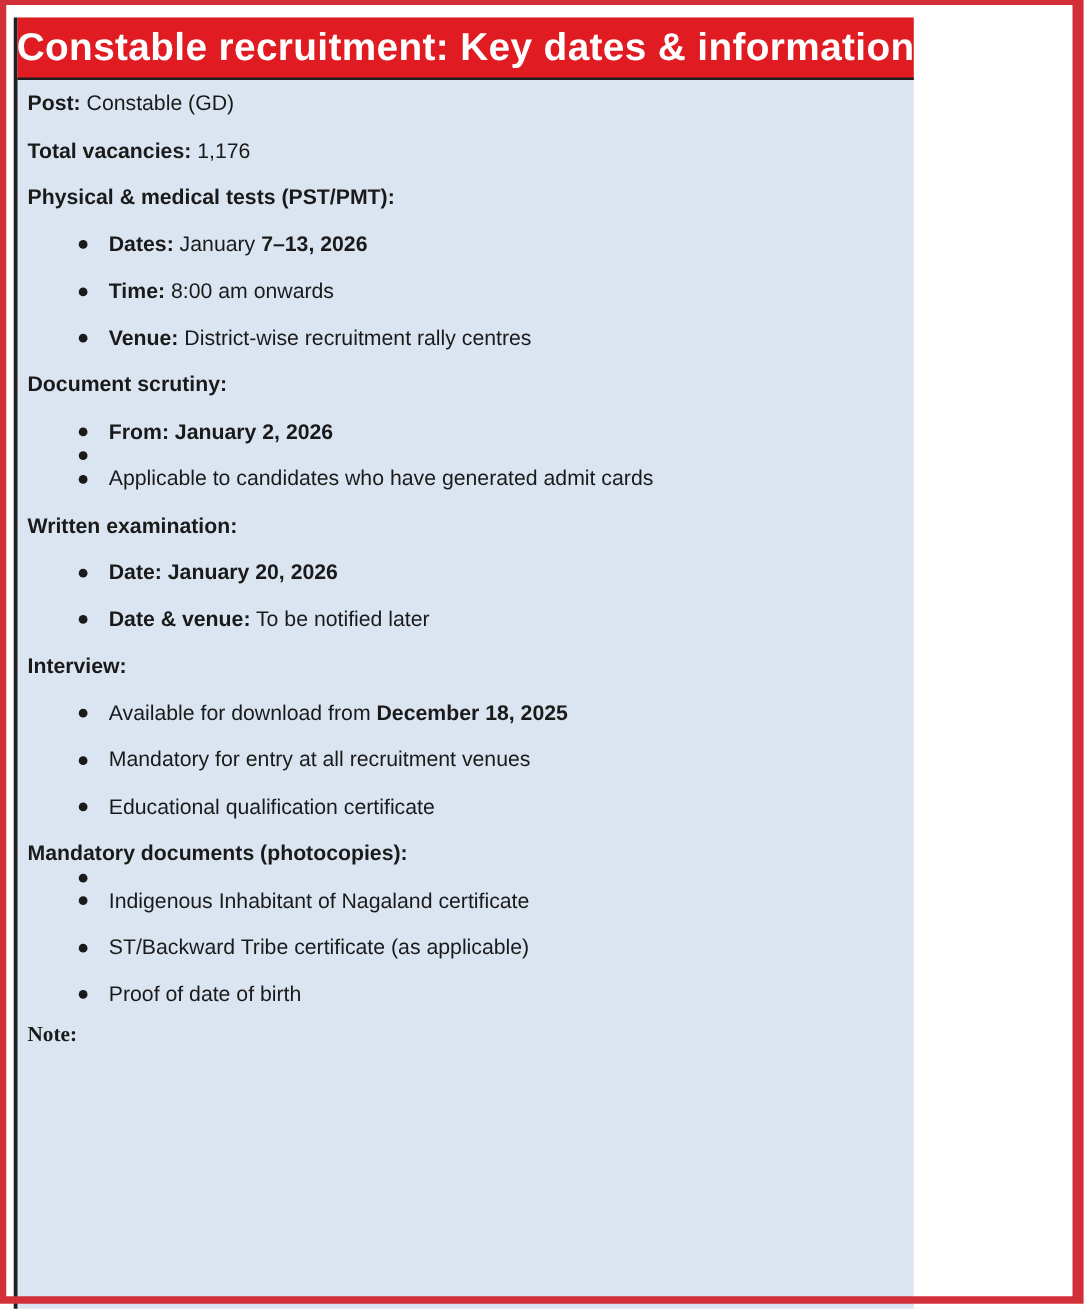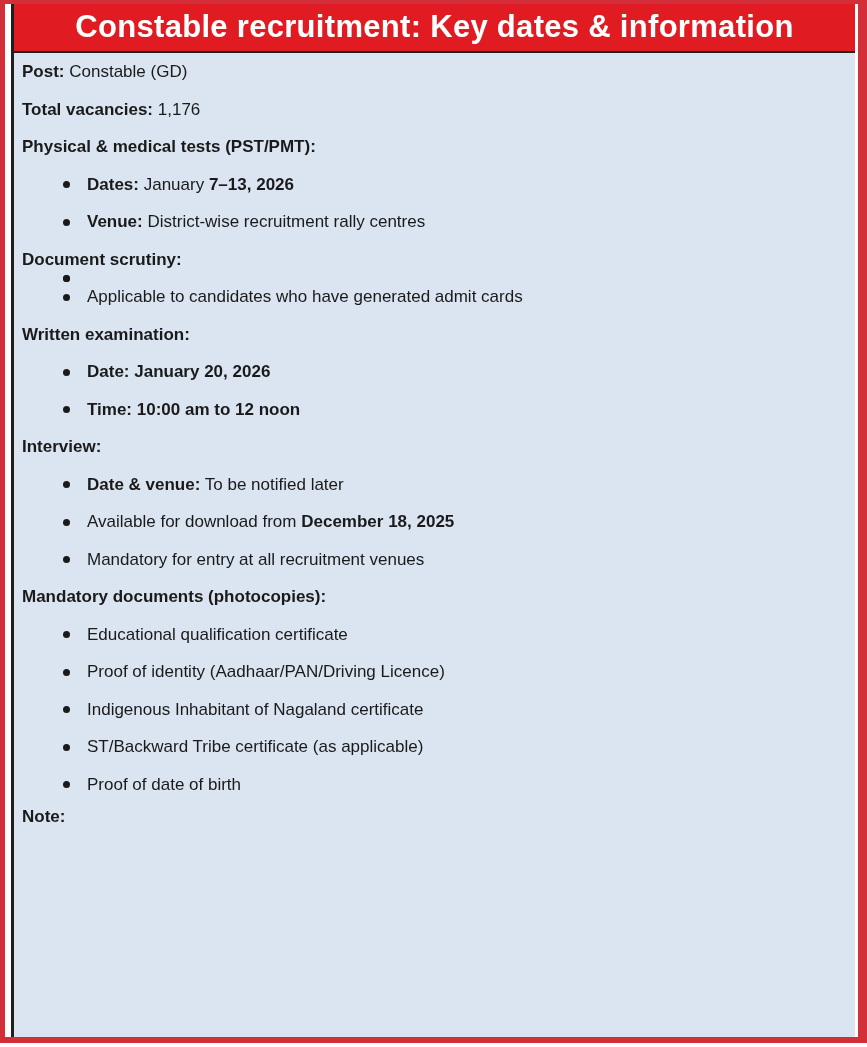--- a/index.html
+++ b/index.html
@@ -14,22 +14,22 @@
   html, body { width: 867px; height: 1047px; }
   body {
     position: relative;
     background: #ffffff;
     font-family: "Liberation Sans", sans-serif;
     overflow: hidden;
   }
   .info-table {
     position: absolute;
     left: 11px;
-    top: 3px;
-    width: 844px;
+    top: 14px;
+    width: 720px;
     height: 1034px;
     background: var(--body-bg);
     border-left: 3px solid var(--border-dark);
   }
   .table-header {
     height: 50px;
     background: var(--header-bg);
     border-bottom: 2px solid var(--border-dark);
     display: flex;
     align-items: center;
@@ -59,20 +59,21 @@
     top: 50%;
     margin-top: -3px;
     width: 7px;
     height: 7px;
     border-radius: 50%;
     background: var(--text);
   }
   .line.note-heading, .line.note-line {
     line-height: 27.5px;
     padding-left: 8px;
+    font-family: Liberation Serif, serif;
   }
   .seg.bold { font-weight: 700; }
   .red-border-frame {
     position: absolute;
     left: 0;
     top: 0;
     right: 0;
     bottom: 4px;
     border-style: solid;
     border-color: var(--frame);
@@ -86,35 +87,35 @@
 
 <div class="info-table">
   <div class="table-header">
     <div class="table-title">Constable recruitment: Key dates &amp; information</div>
   </div>
   <div class="table-body" id="content">
       <div class="line heading"><span class="seg bold">Post:</span><span class="seg"> Constable (GD)</span></div>
       <div class="line heading"><span class="seg bold">Total vacancies:</span><span class="seg"> 1,176</span></div>
       <div class="line heading"><span class="seg bold">Physical &amp; medical tests (PST/PMT):</span></div>
       <div class="line bullet"><span class="dot"></span><span class="seg bold">Dates:</span><span class="seg"> January </span><span class="seg bold">7–13, 2026</span></div>
+      <div class="line bullet"><span class="dot"></span><span class="seg bold">Time:</span><span class="seg"> 8:00 am onwards</span></div>
       <div class="line bullet"><span class="dot"></span><span class="seg bold">Venue:</span><span class="seg"> District-wise recruitment rally centres</span></div>
       <div class="line heading"><span class="seg bold">Document scrutiny:</span></div>
-      <div class="line bullet"><span class="dot"></span></div>
+      <div class="line bullet"><span class="dot"></span><span class="seg bold">From: January 2, 2026</span></div>
       <div class="line bullet"><span class="dot"></span></div>
       <div class="line bullet"><span class="dot"></span><span class="seg">Applicable to candidates who have generated admit cards</span></div>
       <div class="line heading"><span class="seg bold">Written examination:</span></div>
       <div class="line bullet"><span class="dot"></span><span class="seg bold">Date: January 20, 2026</span></div>
-      <div class="line bullet"><span class="dot"></span><span class="seg bold">Time: 10:00 am to 12 noon</span></div>
+      <div class="line bullet"><span class="dot"></span><span class="seg bold">Date &amp; venue:</span><span class="seg"> To be notified later</span></div>
       <div class="line heading"><span class="seg bold">Interview:</span></div>
-      <div class="line bullet"><span class="dot"></span><span class="seg bold">Date &amp; venue:</span><span class="seg"> To be notified later</span></div>
       <div class="line bullet"><span class="dot"></span><span class="seg">Available for download from </span><span class="seg bold">December 18, 2025</span></div>
       <div class="line bullet"><span class="dot"></span><span class="seg">Mandatory for entry at all recruitment venues</span></div>
+      <div class="line bullet"><span class="dot"></span><span class="seg">Educational qualification certificate</span></div>
       <div class="line heading"><span class="seg bold">Mandatory documents (photocopies):</span></div>
-      <div class="line bullet"><span class="dot"></span><span class="seg">Educational qualification certificate</span></div>
-      <div class="line bullet"><span class="dot"></span><span class="seg">Proof of identity (Aadhaar/PAN/Driving Licence)</span></div>
+      <div class="line bullet"><span class="dot"></span></div>
       <div class="line bullet"><span class="dot"></span><span class="seg">Indigenous Inhabitant of Nagaland certificate</span></div>
       <div class="line bullet"><span class="dot"></span><span class="seg">ST/Backward Tribe certificate (as applicable)</span></div>
       <div class="line bullet"><span class="dot"></span><span class="seg">Proof of date of birth</span></div>
       <div class="line note-heading"><span class="seg bold">Note:</span></div>
     </div>
 </div>
 
 <div class="red-border-frame"></div>
 
 </body></html>

